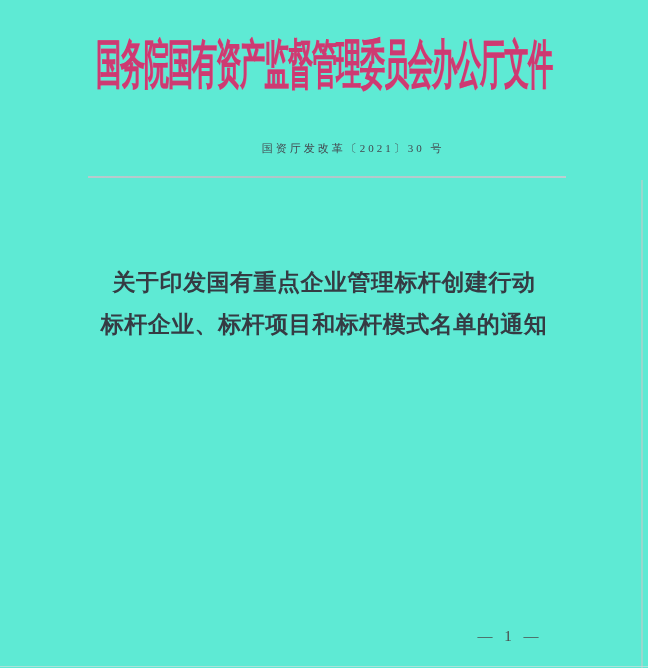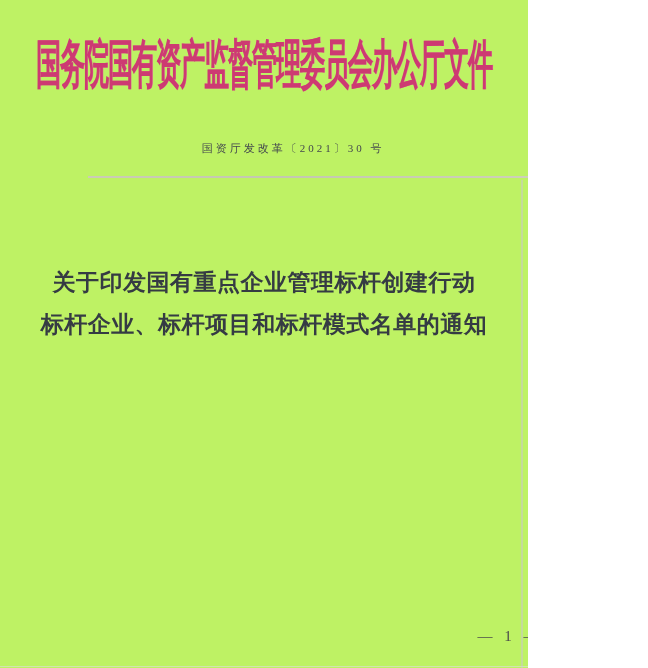--- a/index.html
+++ b/index.html
@@ -2,23 +2,23 @@
 <html><head>
 <meta charset="utf-8">
 <style>
   html, body {
     margin: 0;
     padding: 0;
     background: #ffffff;
   }
   .page {
     position: relative;
-    width: 528px;
+    width: 648px;
     height: 668px;
-    background: #bef264;
+    background: #5eead4;
     overflow: hidden;
     font-family: "Liberation Serif", "DejaVu Serif", serif;
     text-decoration: underline;
   }
   
   .edge-right {
     position: absolute;
     right: 5px;
     top: 180px;
     bottom: 0;

